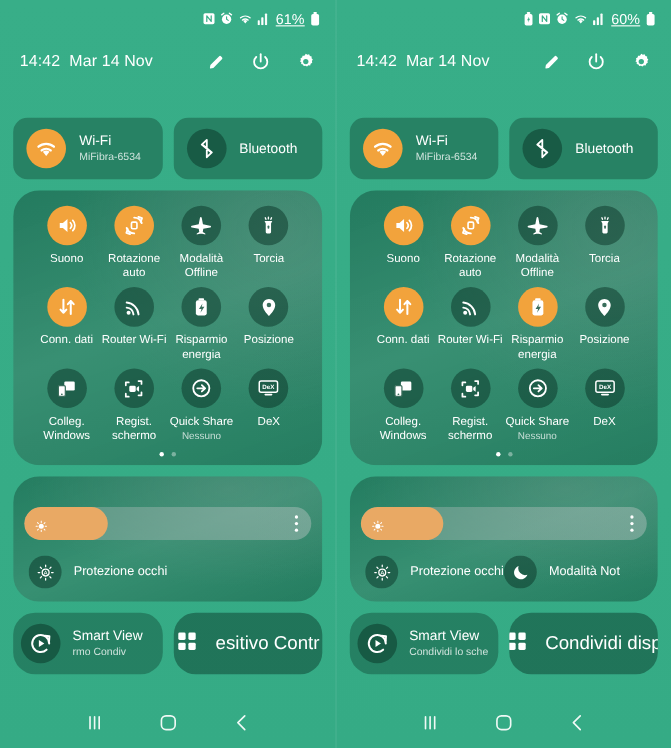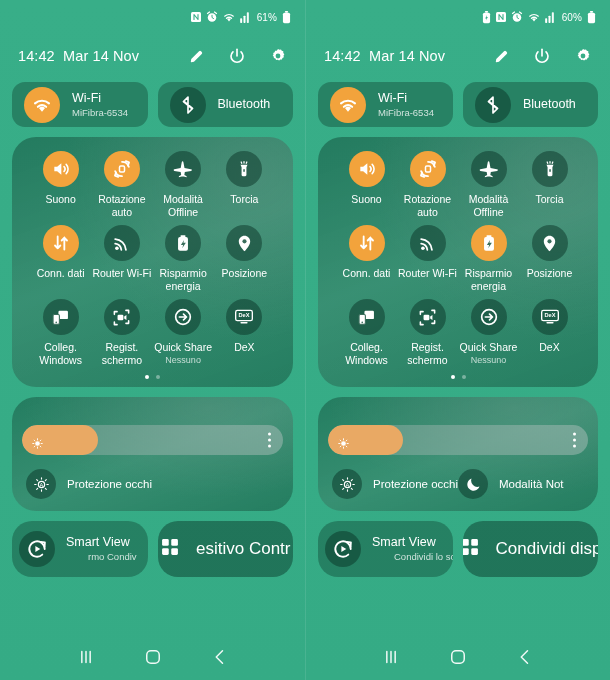--- a/index.html
+++ b/index.html
@@ -19,39 +19,39 @@
   .panel.right { border-left:1px solid rgba(255,255,255,0.10); }
 
   
   .statusbar {
     height:34px; display:flex; align-items:center; justify-content:flex-end;
     padding:0 14px 0 0; gap:4px;
   }
   .sb-icon { display:flex; align-items:center; }
   .sb-icon svg { display:block; }
   .sb-batt-text {
-    color:#ffffff; font-size:10px; letter-spacing:.1px;
-    margin-left:2px; margin-right:1px; white-space:nowrap;
+    color:#ffffff; font-size:13px; letter-spacing:.1px;
+    margin-left:2px; margin-right:1px; white-space:nowrap;text-decoration:underline;
   }
 
   
   .qs-header {
     height:44px; display:flex; align-items:center;
     padding:0 18px; justify-content:space-between;gap:11px;
   }
   .qs-clock { color:#fff; font-size:14.5px; letter-spacing:.1px; white-space:nowrap; }
   .qs-actions { display:flex; align-items:center; gap:23px; }
   .qs-actions svg { display:block; }
 
   
   .toprow { display:flex; gap:10px; padding:0 12px; margin-top:4px; }
   .toggle-card {
-    flex:1; height:45px; display:flex; align-items:center;
+    flex:1; height:56px; display:flex; align-items:center;
     padding:0 12px; gap:12px; overflow:hidden;
-    background:rgba(14,64,48,0.40); border-radius:13px;
+    background:rgba(14,64,48,0.40); border-radius:13px;margin-top:25px;
   }
   .circ {
     border-radius:50%; display:flex; align-items:center; justify-content:center;
     flex:0 0 auto;
   }
   .circ.lg { width:36px; height:36px; }
   .circ.off { background:rgba(8,48,36,0.48); }
   .circ.on  { background:#f2a33c; }
   .tg-text { display:flex; flex-direction:column; min-width:0; }
   .tg-title { color:#fff; font-size:12.5px; line-height:15px; white-space:nowrap; }
@@ -112,21 +112,21 @@
   .botrow { display:flex; gap:10px; padding:0 12px; margin-top:10px; }
   .bot-card {
     flex:1; height:56px; display:flex; align-items:center;
     padding:0 7px; gap:11px; overflow:hidden;
     border-radius:20px;
   }
   .bot-card.sv { background:rgba(14,64,48,0.40); }
   .bot-card.cd { background:rgba(10,56,42,0.48); justify-content:center; gap:16px; }
   .bot-text { display:flex; flex-direction:column; min-width:0; }
   .bot-title { color:#fff; font-size:12.5px; line-height:15px; white-space:nowrap; }
-  .bot-sub { color:rgba(255,255,255,0.78); font-size:9.5px; line-height:13px; white-space:nowrap;margin-left:22px; }
+  .bot-sub { color:rgba(255,255,255,0.78); font-size:9.5px; line-height:13px; white-space:nowrap; }
   .cd-label { color:#fff; font-size:17px; white-space:nowrap; }
 
   
   .navbar {
     position:absolute; left:0; right:0; bottom:0; height:46px;
     display:flex; align-items:center; justify-content:space-around;
     padding:0 52px;
   }
   .navbar svg { display:block; }
 </style>

